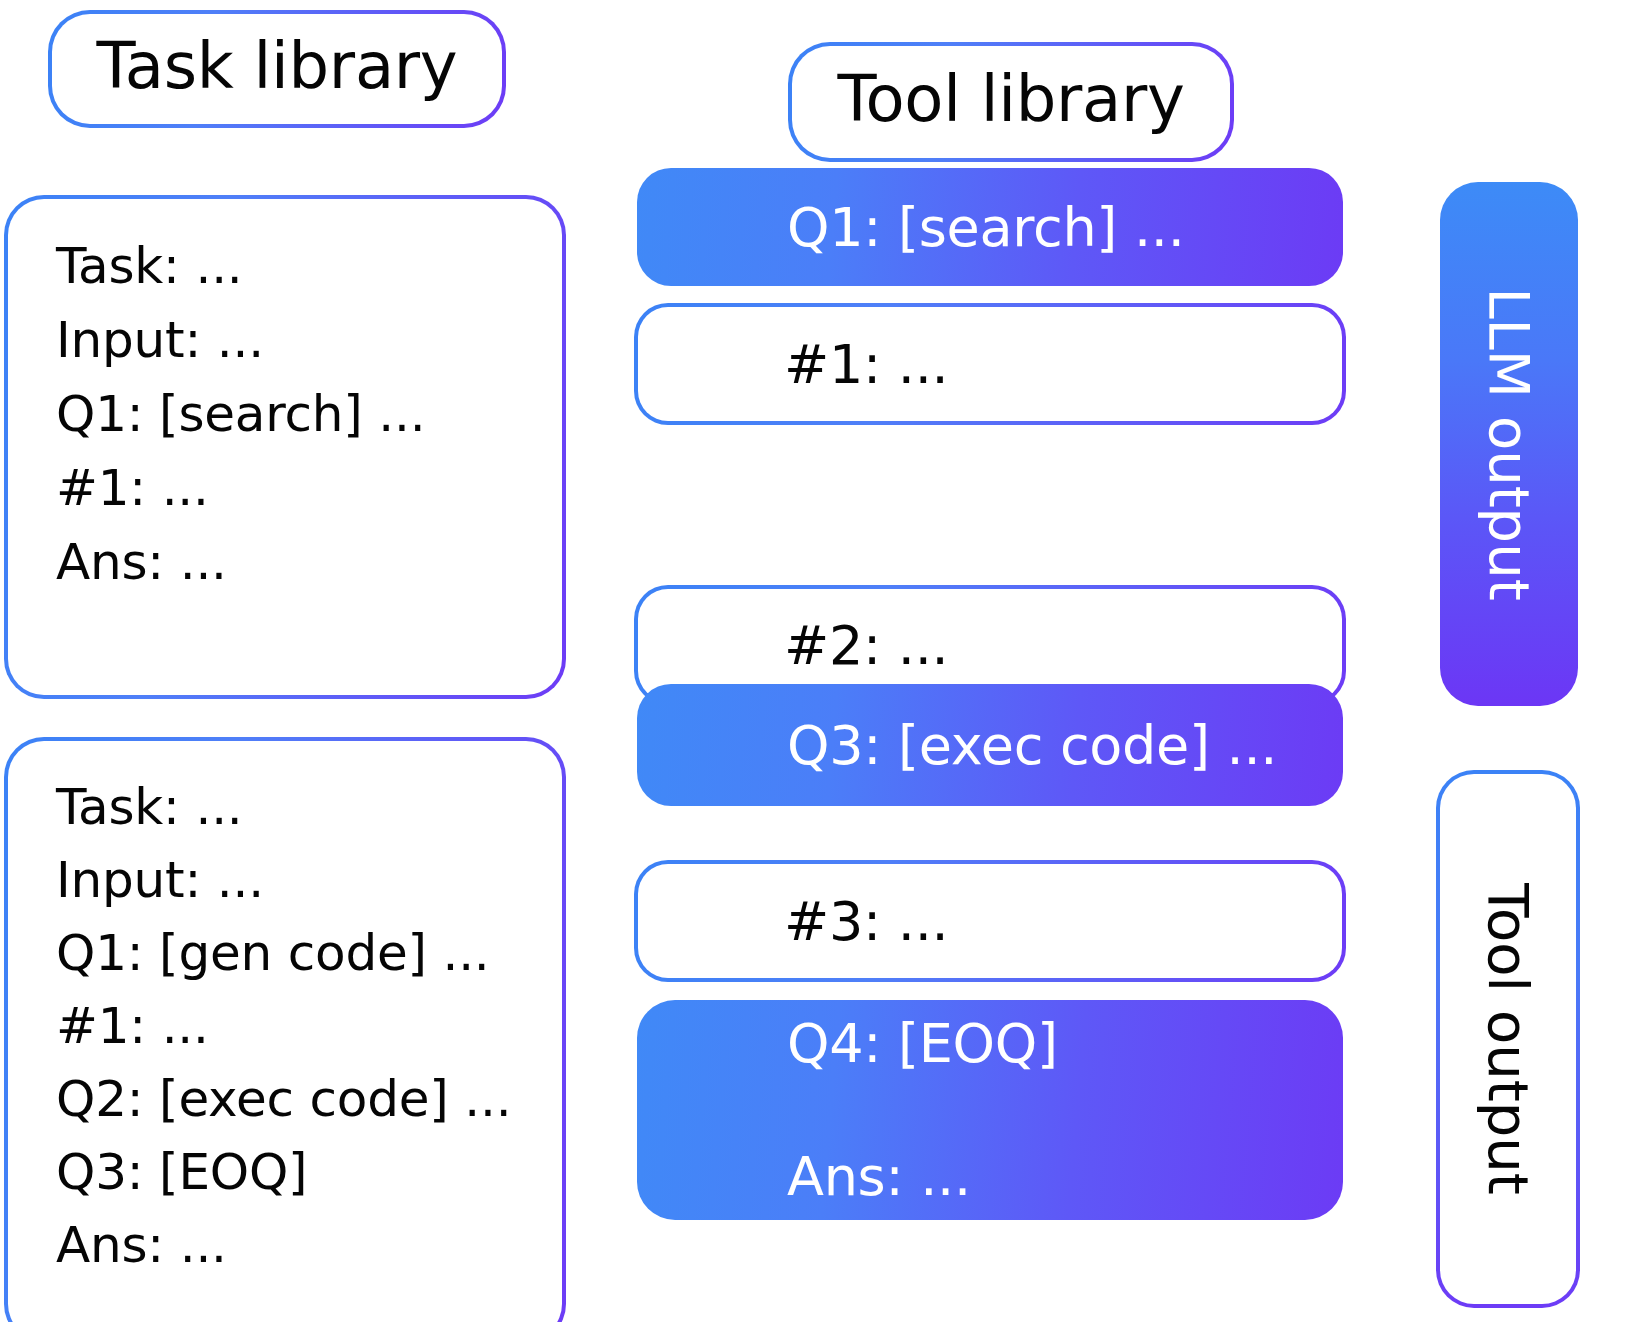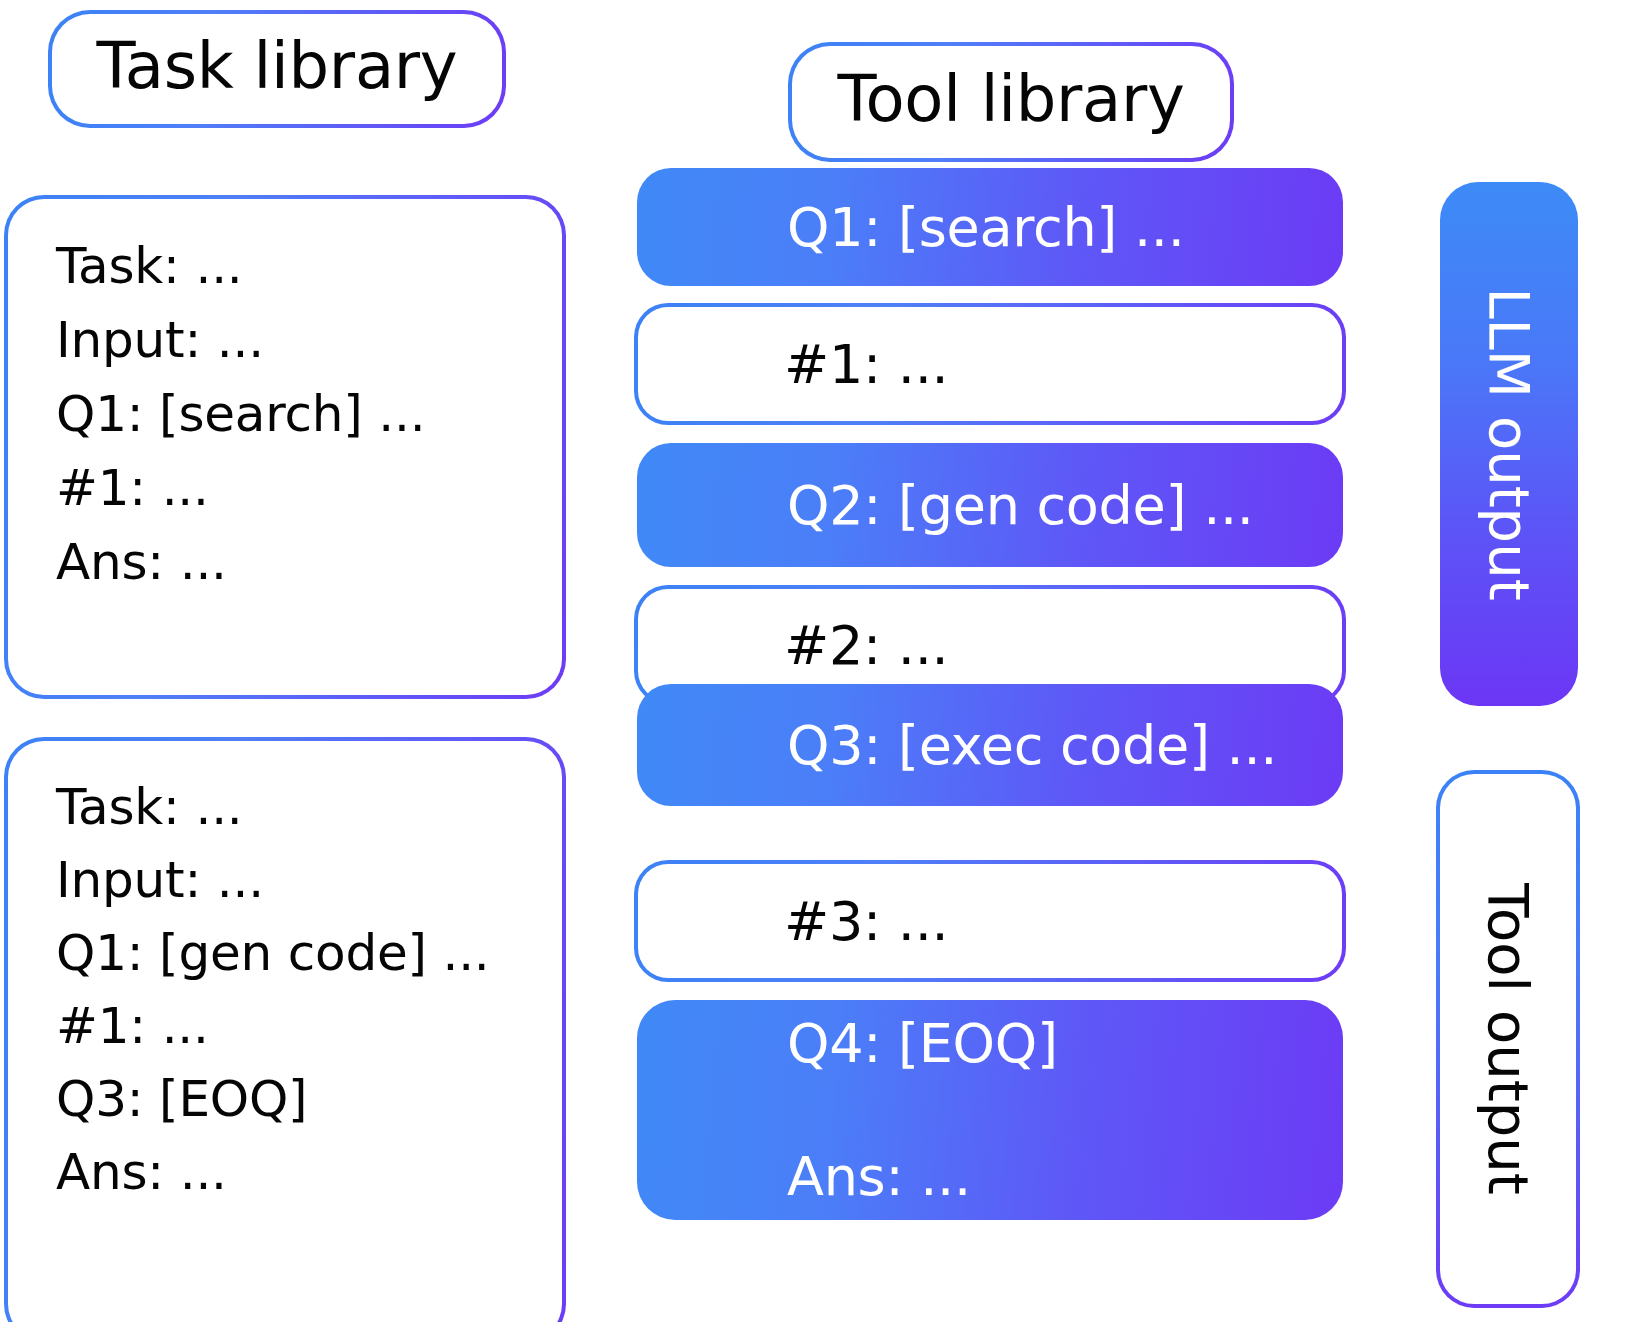--- a/index.html
+++ b/index.html
@@ -159,35 +159,33 @@
     <div class="task-line">Q1: [search] ...</div>
     <div class="task-line">#1: ...</div>
     <div class="task-line">Ans: ...</div>
   </div>
 
   <div class="gborder task-card" id="task-card-2">
     <div class="task-line">Task: ...</div>
     <div class="task-line">Input: ...</div>
     <div class="task-line">Q1: [gen code] ...</div>
     <div class="task-line">#1: ...</div>
+    <div class="task-line">Q2: [exec code] ...</div>
     <div class="task-line">Q3: [EOQ]</div>
     <div class="task-line">Ans: ...</div>
   </div>
 
   <div class="gfill trace-fill" id="trace-q1">
     <span>Q1: [search] ...</span>
   </div>
 
   <div class="gborder trace-outline" id="trace-h1">
     <span>#1: ...</span>
   </div>
 
-  <div class="gfill trace-fill" id="trace-q2">
-    <span>Q2: [gen code] ...</span>
-  </div>
 
   <div class="gborder trace-outline" id="trace-h2">
     <span>#2: ...</span>
   </div>
 
   <div class="gfill trace-fill" id="trace-q3">
     <span>Q3: [exec code] ...</span>
   </div>
 
   <div class="gborder trace-outline" id="trace-h3">

